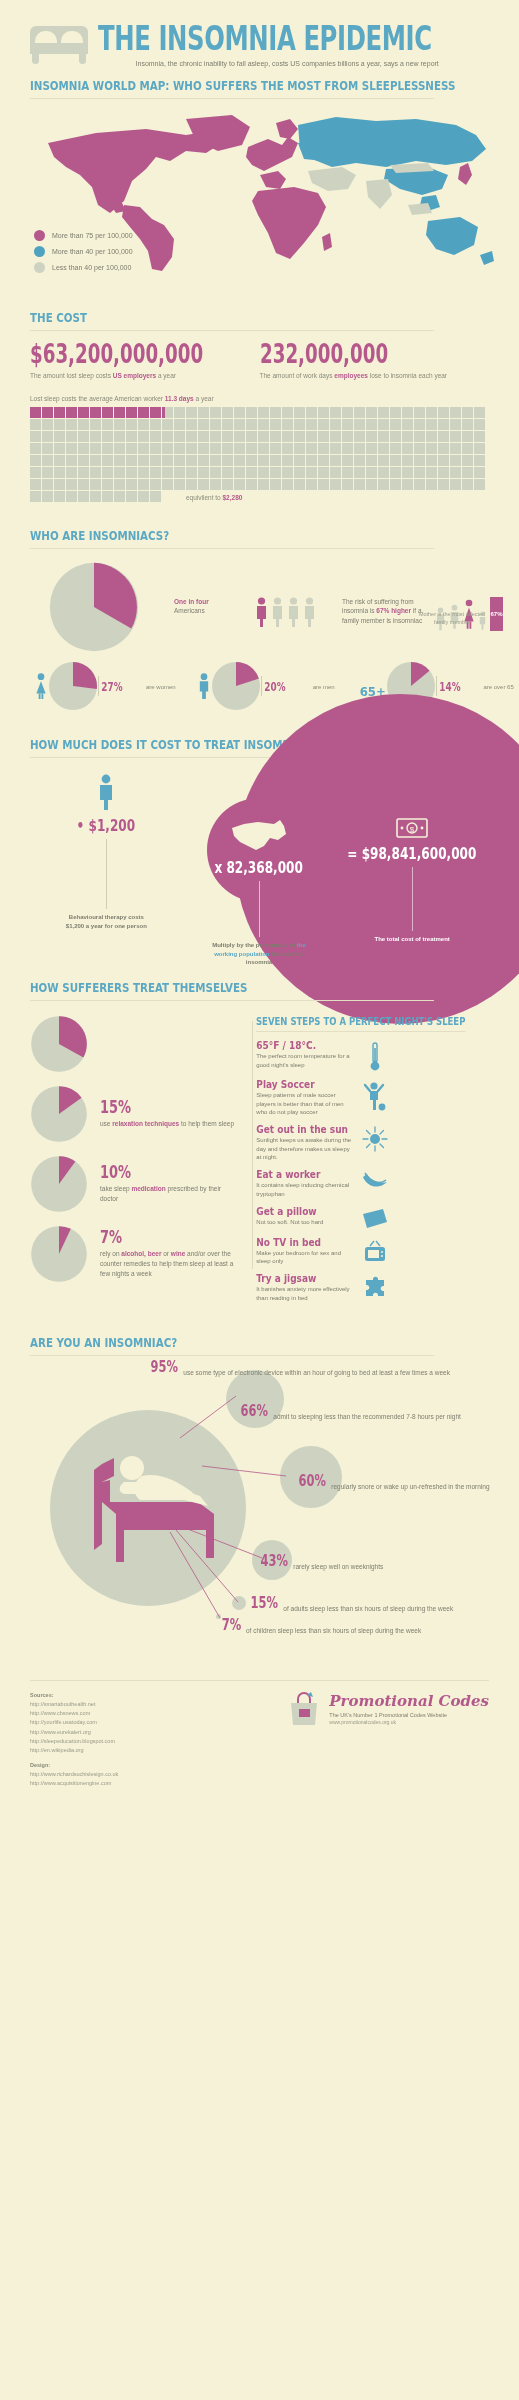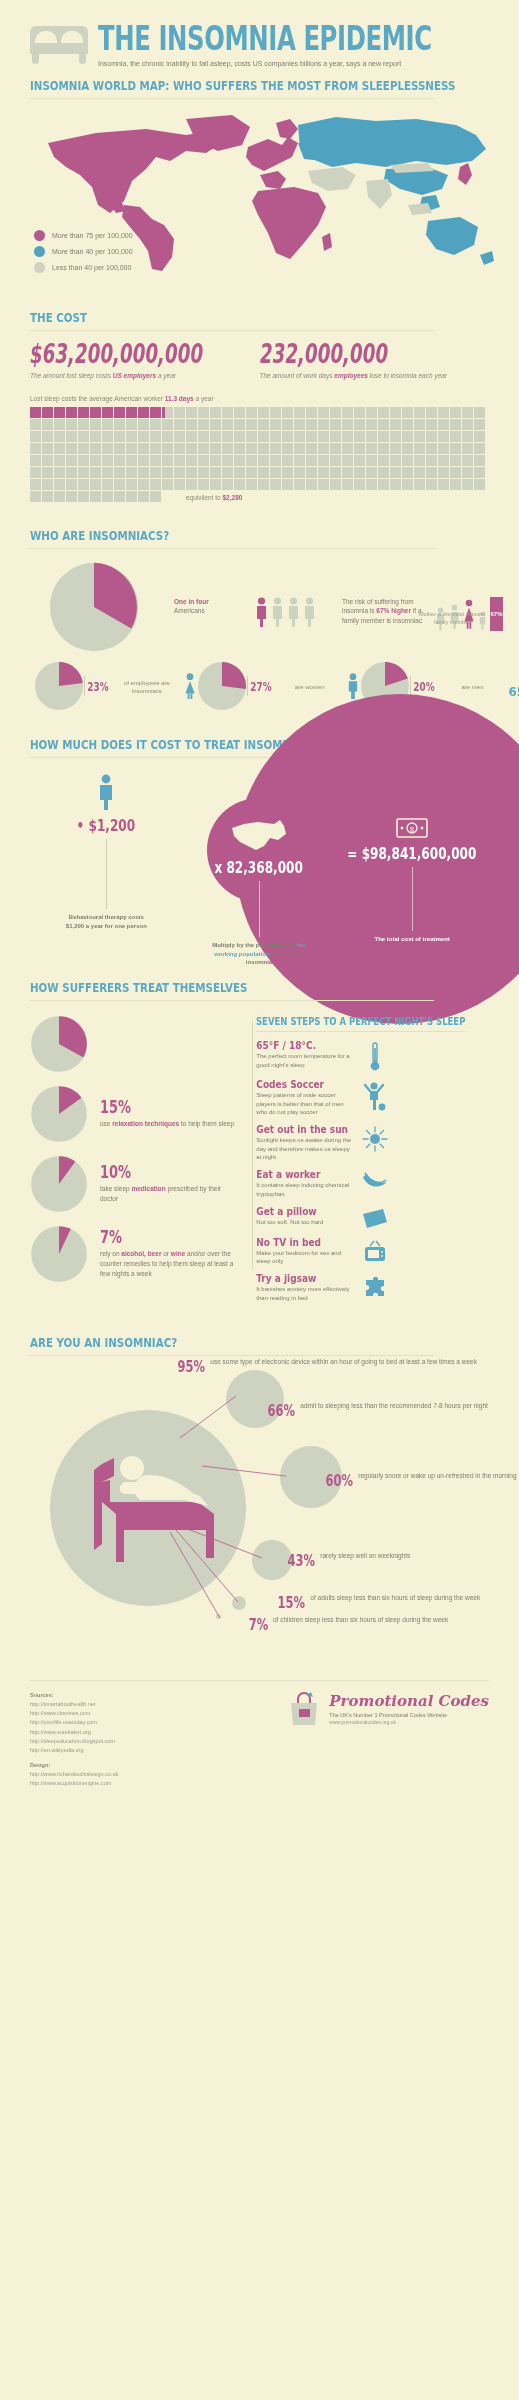--- a/index.html
+++ b/index.html
@@ -15,21 +15,21 @@
 
   
   .header { padding: 22px 30px 10px 30px; display: flex; align-items: flex-end; }
   .bed-logo { width: 58px; height: 40px; position: relative; flex: 0 0 auto; margin-right: 10px; margin-bottom: 4px; }
   .bed-logo .head { position: absolute; left: 0; top: 2px; width: 58px; height: 17px; background: #cdd3c0; border-radius: 6px 6px 0 0; }
   .bed-logo .p1 { position: absolute; left: 5px; top: 7px; width: 22px; height: 12px; background: #f5f2d8; border-radius: 10px 10px 0 0; }
   .bed-logo .p2 { position: absolute; left: 31px; top: 7px; width: 22px; height: 12px; background: #f5f2d8; border-radius: 10px 10px 0 0; }
   .bed-logo .base { position: absolute; left: 0; top: 19px; width: 58px; height: 11px; background: #cdd3c0; }
   .bed-logo .l1 { position: absolute; left: 2px; top: 29px; width: 7px; height: 11px; background: #cdd3c0; border-radius: 0 0 4px 4px; }
   .bed-logo .l2 { position: absolute; right: 2px; top: 29px; width: 7px; height: 11px; background: #cdd3c0; border-radius: 0 0 4px 4px; }
-  .title-wrap { flex: 1; }
+  .title-wrap { flex: 1; text-align: center; }
   h1.main-title {
     font-family: "DejaVu Sans Condensed", "Liberation Sans Narrow", "Liberation Sans", sans-serif;
     font-size: 33px; font-weight: bold; color: #5ba8c4; letter-spacing: -0.5px;
     line-height: 1; transform: scaleX(0.82); transform-origin: left center; white-space: nowrap;
   }
   .subtitle { font-size: 7.5px; color: #7d7d6d; margin-top: 4px; transform: scaleX(0.93); transform-origin: left center; white-space: nowrap; }
 
   
   .section { padding: 0 30px; position: relative; }
   .sec-head {
@@ -42,21 +42,21 @@
 
   
   .map-area { position: relative; height: 175px; margin-top: 4px; }
   .map-svg { position: absolute; left: 6px; top: 0; }
   .legend { position: absolute; left: 4px; bottom: 6px; }
   .legend-row { display: flex; align-items: center; margin-bottom: 5px; }
   .legend-dot { width: 11px; height: 11px; border-radius: 50%; margin-right: 7px; flex: 0 0 auto; }
   .legend-lbl { font-size: 7px; color: #7d7d6d; }
 
   
-  .cost-row { display: flex; margin-top: 6px; font-style: italic; }
+  .cost-row { display: flex; margin-top: 6px; }
   .cost-col { flex: 1; }
   .big-num {
     font-family: "DejaVu Sans Condensed", "Liberation Sans Narrow", "Liberation Sans", sans-serif;
     font-size: 26px; font-weight: bold; color: #b5588c; line-height: 1;
     transform: scaleX(0.78); transform-origin: left center; white-space: nowrap;
   }
   .cost-cap { font-size: 6.5px; color: #8a8a78; margin-top: 5px; }
   .cost-cap b { color: #b5588c; }
   .waffle-cap { font-size: 6.5px; color: #8a8a78; margin-top: 16px; margin-bottom: 5px; }
   .waffle-cap b { color: #b5588c; }
@@ -130,21 +130,21 @@
   .step { display: flex; align-items: flex-start; margin-bottom: 7px; }
   .step-txt { width: 98px; }
   .step-title { font-family: "DejaVu Sans Condensed","Liberation Sans Narrow","Liberation Sans",sans-serif;
                 font-size: 10px; font-weight: bold; color: #b5588c; }
   .step-desc { font-size: 6px; color: #7d7d6d; line-height: 1.45; margin-top: 1px; }
   .step-icon { width: 42px; display: flex; justify-content: center; align-items: flex-start; padding-top: 2px; }
 
   
   .bubble-area { position: relative; height: 300px; margin-top: 10px; }
   .bubble { position: absolute; border-radius: 50%; background: #cdd3c0; }
-  .blabel { position: absolute; display: flex; align-items: flex-start; white-space: nowrap; margin-left: 27px; }
+  .blabel { position: absolute; display: flex; align-items: flex-end; white-space: nowrap; }
   .bpct { font-family: "DejaVu Sans Condensed","Liberation Sans Narrow","Liberation Sans",sans-serif;
           font-size: 15px; font-weight: bold; color: #b5588c; transform: scaleX(0.85); transform-origin: left baseline; }
   .btxt { font-size: 6.5px; color: #7d7d6d; margin-left: 3px; }
 
   
   .footer { border-top: 1px solid #e2dfc4; margin: 14px 30px 0 30px; padding-top: 10px; display: flex;
             justify-content: space-between; align-items: flex-start; padding-bottom: 22px; }
   .sources { font-size: 5.5px; color: #9a9a88; line-height: 1.65; }
   .sources .lbl { font-weight: bold; color: #8a8a78; }
   .brand { display: flex; align-items: center; gap: 8px; }
@@ -597,30 +597,20 @@
             </svg>
             <div class="bar67">67%</div>
           </div>
         </div>
       </div>
       <div class="mother-note">Mother is the most affected family member</div>
     </div>
 
     <div class="pie-row" id="pie-row">
         <div class="pie-item">
-          <div class="pie-icon"></div>
-          <div class="smallpie"><svg viewBox="0 0 100 100" width="50" height="50">
-              <circle cx="50" cy="50" r="48" fill="#cdd3c0"></circle>
-              <path d="M50 50 L50 2 A48 48 0 0 1 97.62 43.98 Z" fill="#b5588c"></path>
-            </svg></div>
-          <div class="pie-stem"></div>
-          <div class="pie-pct">23%</div>
-          <div class="pie-lbl">of employees are insomniacs</div>
-        </div>
-        <div class="pie-item">
           <div class="pie-icon">
             <svg width="14" height="26" viewBox="0 0 14 28">
               <circle cx="7" cy="4" r="3.6" fill="#5ba8c4"></circle>
               <path d="M7 9 L12 22 H2 Z" fill="#5ba8c4"></path>
               <path d="M4.5 22h2v6h-2z M7.5 22h2v6h-2z" fill="#5ba8c4"></path>
             </svg>
           </div>
           <div class="smallpie"><svg viewBox="0 0 100 100" width="50" height="50">
               <circle cx="50" cy="50" r="48" fill="#cdd3c0"></circle>
               <path d="M50 50 L50 2 A48 48 0 0 1 97.62 56.02 Z" fill="#b5588c"></path>
@@ -765,21 +755,21 @@
               <div class="step-icon">
                 <svg width="14" height="30" viewBox="0 0 14 30">
                   <rect x="5" y="1" width="4" height="19" rx="2" fill="none" stroke="#5ba8c4" stroke-width="1.4"></rect>
                   <circle cx="7" cy="24" r="4.4" fill="#5ba8c4"></circle>
                   <rect x="6.2" y="6" width="1.6" height="16" fill="#5ba8c4"></rect>
                 </svg>
               </div>
             </div>
             <div class="step">
               <div class="step-txt">
-                <div class="step-title">Codes Soccer</div>
+                <div class="step-title">Play Soccer</div>
                 <div class="step-desc">Sleep patterns of male soccer players is better than that of men who do not play soccer</div>
               </div>
               <div class="step-icon">
                 <svg width="26" height="30" viewBox="0 0 26 30">
                   <circle cx="12" cy="5" r="3.6" fill="#5ba8c4"></circle>
                   <path d="M8 10h8v9h-2v10h-3V19H8z" fill="#5ba8c4"></path>
                   <path d="M8 10 L3 4 M16 10 L21 4" stroke="#5ba8c4" stroke-width="2.4" fill="none" stroke-linecap="round"></path>
                   <circle cx="20" cy="26" r="3.4" fill="#5ba8c4"></circle>
                 </svg>
               </div>

